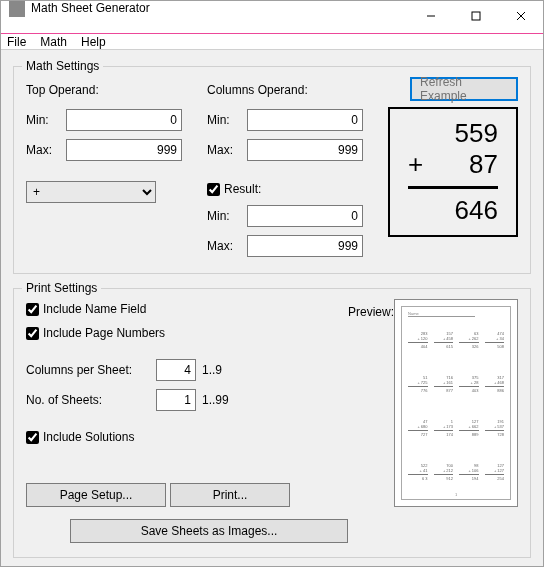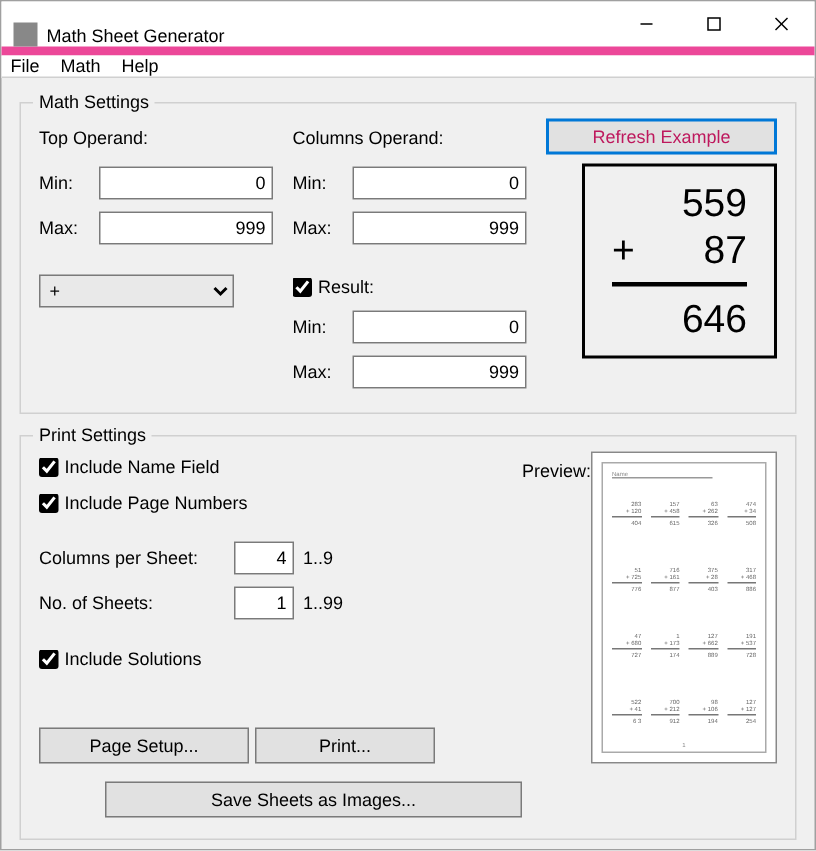--- a/index.html
+++ b/index.html
@@ -15,23 +15,23 @@
   height: 567px;
   background: #f0f0f0;
   border: 1px solid #a0a0a0;
   display: flex;
   flex-direction: column;
 }
 .titlebar {
   height: 42px;
   background: #fff;
   display: flex;
-  align-items: flex-end;
+  align-items: flex-start;
   padding-left: 8px;
-  border-bottom: 6px solid #ec4899;
+  border-bottom: 1px solid #ec4899;
 }
 .titlebar-icon {
   width: 16px; height: 16px;
   margin-right: 6px;
   background: #888;
   display:inline-block;
 }
 .titlebar-title { flex: 1; font-size: 12px; }
 .titlebar-btns { display: flex; }
 .titlebar-btn {
@@ -91,23 +91,23 @@
   background: #e1e1e1;
   height: 24px;
   font-size: 12px;
   display: flex;
   align-items: center;
   justify-content: center;
   padding: 0 8px;
 }
 .btn-refresh {
   border: 2px solid #0078d7;
-  color: #be185d;
+  color: #737373;
   background: #e1e1e1;
-  width: 154px;
+  width: 108px;
   height: 24px;
 }
 .math-cols { display: flex; gap: 12px; }
 .math-col { display: flex; flex-direction: column; gap: 4px; }
 .example-box {
   border: 2px solid #000;
   width: 130px; height: 130px;
   display: flex; flex-direction: column;
   align-items:flex-end;
   justify-content: center;

